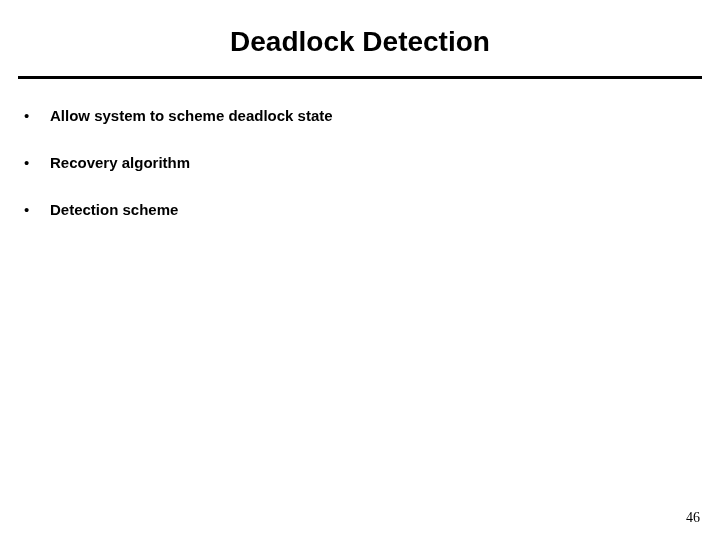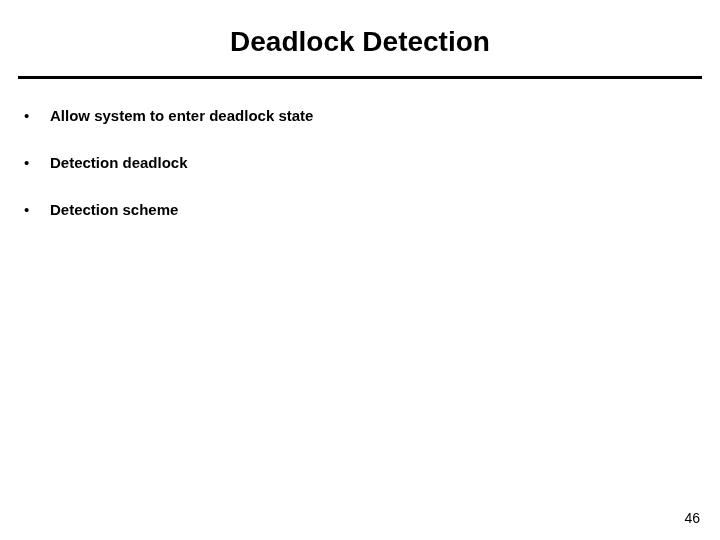--- a/index.html
+++ b/index.html
@@ -54,40 +54,41 @@
     font-weight: normal;
   }
   ul.bullets li .txt {
     flex: 1;
   }
   .page-number {
     position: absolute;
     right: 20px;
     bottom: 14px;
     font-size: 14px;
+    font-family: Liberation Serif, serif;
   }
 </style>
 </head>
 <body>
 
 <div class="slide">
 
   <div class="title">Deadlock Detection</div>
 
   <hr class="divider">
 
   <div class="content">
     <ul class="bullets">
       <li>
         <span class="dot">•</span>
-        <span class="txt">Allow system to enter deadlock state</span>
+        <span class="txt">Allow system to scheme deadlock state</span>
       </li>
       <li>
         <span class="dot">•</span>
-        <span class="txt">Detection deadlock</span>
+        <span class="txt">Recovery algorithm</span>
       </li>
       <li>
         <span class="dot">•</span>
         <span class="txt">Detection scheme</span>
       </li>
     </ul>
   </div>
 
   <div class="page-number">46</div>
 </div>

